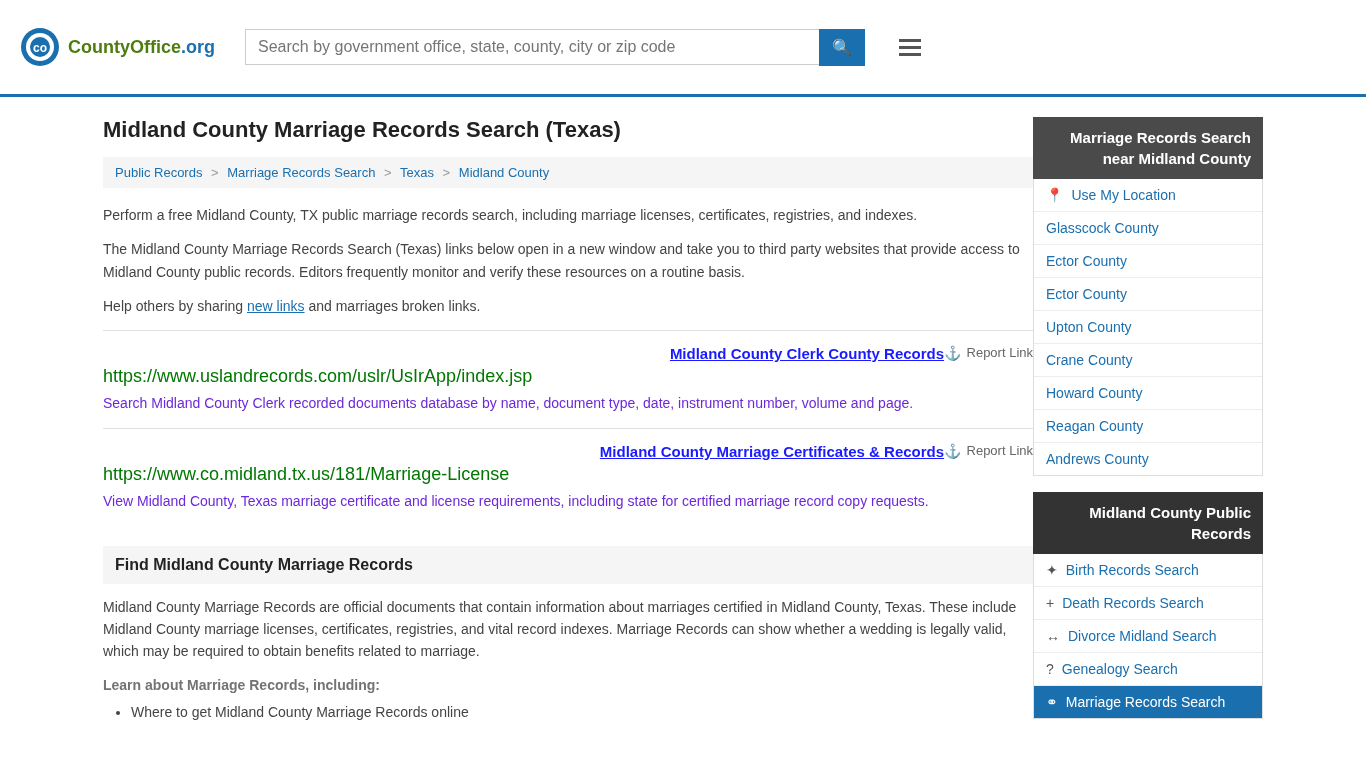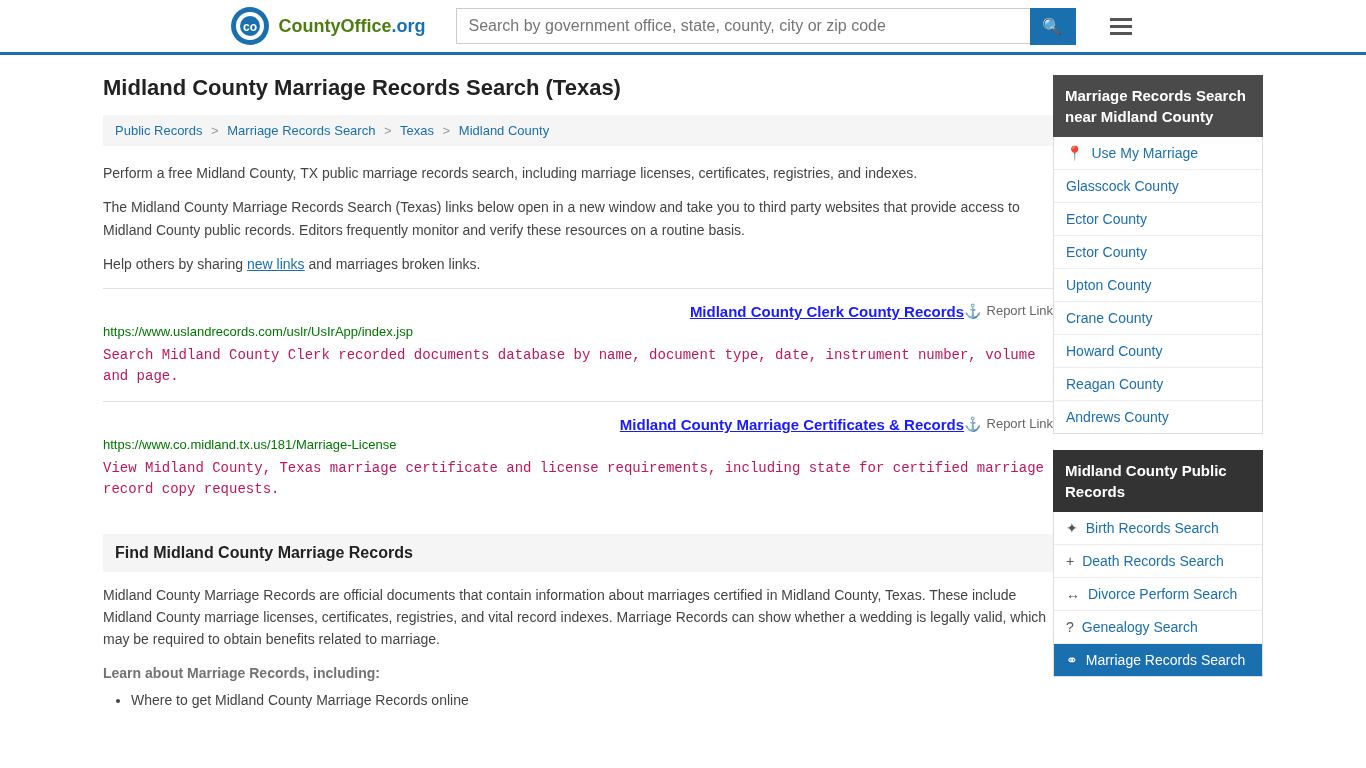--- a/index.html
+++ b/index.html
@@ -2,24 +2,24 @@
 <html><head>
   <meta charset="utf-8">
   <style>
     * { margin: 0; padding: 0; box-sizing: border-box; }
     body { font-family: Arial, sans-serif; font-size: 14px; color: #333; background: #fff; }
 
     
     #header {
       background: #fff;
       border-bottom: 3px solid #1a6faf;
-      padding: 6px 20px;
-      display: flex;
-      align-items: center;
-      justify-content: center;
+      padding: 27px 20px;
+      display: flex;
+      align-items: center;
+      justify-content: flex-start;
     }
     #logo-area {
       display: flex;
       align-items: center;
       gap: 8px;
     }
     #logo-icon {
       width: 40px;
       height: 40px;
     }
@@ -67,22 +67,23 @@
     #main-container {
       max-width: 1200px;
       margin: 0 auto;
       padding: 20px 20px;
       display: flex;
     }
     #content-area {
       flex: 1;
     }
     #sidebar {
-      width: 210px;
+      width: 230px;
       flex-shrink: 0;
+      text-align: right;
     }
 
     
     #page-title {
       font-size: 22px;
       font-weight: bold;
       color: #222;
       margin-bottom: 14px;
     }
 
@@ -135,28 +136,27 @@
       display: flex;
       align-items: center;
       gap: 5px;
       color: #666;
       font-size: 13px;
       cursor: pointer;
       white-space: nowrap;
     }
     .record-url {
       color: #007700;
-      font-size: 13px;
+      font-size: 18px;
       margin-bottom: 6px;
     }
     .record-desc {
       font-size: 14px;
-      color: #be185d;
+      color: #6d28d9;
       line-height: 1.5;
-      font-family: Liberation Mono, monospace;
     }
 
     
     .section-heading {
       background: #f5f5f5;
       padding: 10px 12px;
       font-size: 16px;
       font-weight: bold;
       color: #222;
       margin: 20px 0 12px 0;
@@ -316,21 +316,21 @@
 
   </div>
 
   <div id="sidebar">
 
     <div class="sidebar-section">
       <div class="sidebar-header">Marriage Records Search near Midland County</div>
       <div class="sidebar-links">
         <div class="sidebar-link-item">
           <span class="sidebar-icon">📍</span>
-          <a href="#">Use My Marriage</a>
+          <a href="#">Use My Location</a>
         </div>
         <div class="sidebar-link-item">
           <a href="#">Glasscock County</a>
         </div>
         <div class="sidebar-link-item">
           <a href="#">Ector County</a>
         </div>
         <div class="sidebar-link-item">
           <a href="#">Ector County</a>
         </div>
@@ -358,21 +358,21 @@
         <div class="sidebar-link-item">
           <span class="sidebar-icon">✦</span>
           <a href="#">Birth Records Search</a>
         </div>
         <div class="sidebar-link-item">
           <span class="sidebar-icon">+</span>
           <a href="#">Death Records Search</a>
         </div>
         <div class="sidebar-link-item">
           <span class="sidebar-icon">↔</span>
-          <a href="#">Divorce Perform Search</a>
+          <a href="#">Divorce Midland Search</a>
         </div>
         <div class="sidebar-link-item">
           <span class="sidebar-icon">?</span>
           <a href="#">Genealogy Search</a>
         </div>
         <div class="sidebar-link-item active" style="background:#1a6faf;">
           <span class="sidebar-icon" style="color:#fff;">⚭</span>
           <a href="#" style="color:#fff;">Marriage Records Search</a>
         </div>
       </div>

